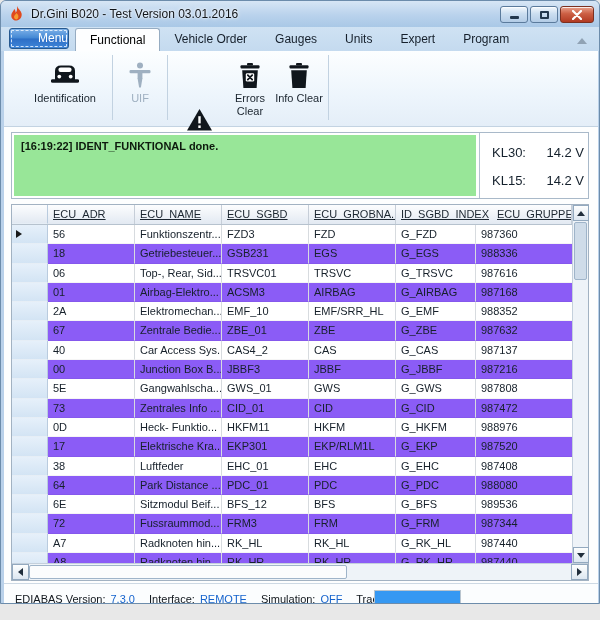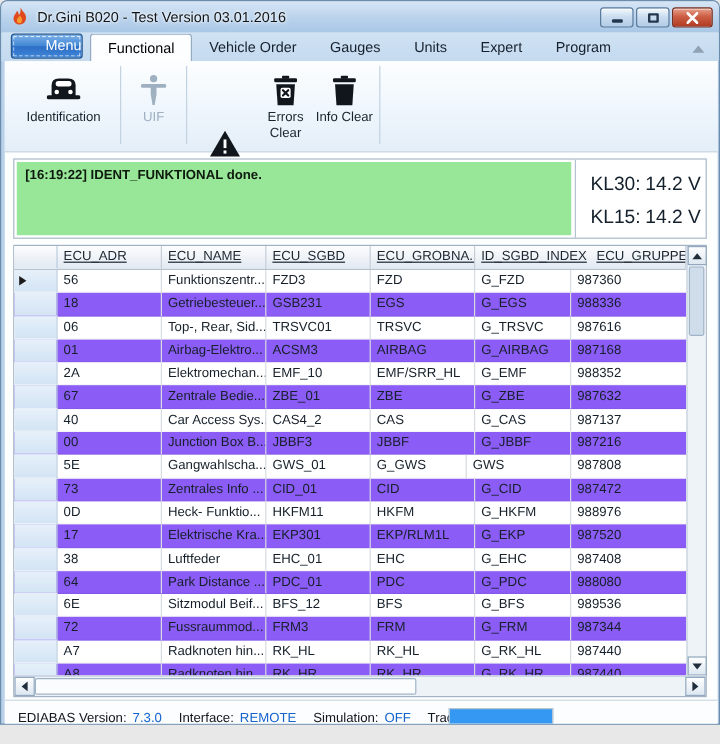--- a/index.html
+++ b/index.html
@@ -39,36 +39,36 @@
   .chevron { margin-left:auto; margin-right:14px; margin-bottom:7px; width:0; height:0;
              border-left:5px solid transparent; border-right:5px solid transparent;
              border-bottom:6px solid #90a2b4; }
 
   
   .content { position:absolute; left:3px; top:50px; width:594px; height:562px; background:#fdfefe; }
 
   
   .toolbar { position:absolute; left:0; top:0; width:594px; height:76px;
              background:linear-gradient(#fcfeff,#edf5fc 60%,#e4eef8);
-             border-bottom:1px solid #c3d3e2; display:flex; align-items:stretch; padding-left:7px; }
+             border-bottom:1px solid #c3d3e2; display:flex; align-items:stretch; padding-left:19px; }
   .tbtn { display:flex; flex-direction:column; align-items:center; padding-top:9px; }
   .tbtn .ticon { height:30px; display:flex; align-items:center; justify-content:center; }
   .tbtn .tlabel { font-size:11px; color:#1a242e; text-align:center; line-height:13px; margin-top:2px; }
   .tbtn.disabled .tlabel { color:#9fb0c1; }
   .w84{width:84px;} .w44{width:44px;} .w52{width:52px;margin-top:48px;} .w50{width:50px;} .w48{width:48px;}
   .tsep { width:1px; background:#c2d2e1; margin:4px 5px 6px 5px; }
 
   
   .statuspanel { position:absolute; left:7px; top:81px; width:578px; height:67px;
                  border:1px solid #a9b9c9; background:#fff; }
   .greenbox { position:absolute; left:2px; top:2px; width:462px; height:61px;
               background:#98e698; font-size:11px; font-weight:600; color:#0d1a0d;
               padding:5px 7px; }
   .klsep { position:absolute; left:467px; top:0; width:1px; height:65px; background:#b4c2d0; }
-  .klpanel { position:absolute; left:468px; top:0; width:108px; height:65px; font-size:16px; color:#14202c; }
+  .klpanel { position:absolute; left:468px; top:0; width:108px; height:65px; font-size:13px; color:#14202c; }
   .klrow { position:absolute; left:12px; width:92px; display:flex; justify-content:space-between; }
   .klrow.r1 { top:12px; } .klrow.r2 { top:40px; }
 
   
   .gridpanel { position:absolute; left:7px; top:153px; width:578px; height:377px;
                border:1px solid #a2b2c2; background:#fff; }
   .gridhead { position:absolute; left:0; top:0; width:560px; height:20px; display:flex;
               background:linear-gradient(#fcfdfe,#eef2f7 55%,#e2e9f2);
               border-bottom:1px solid #b6c2ce; }
   .th { font-size:11px; color:#1c2630; line-height:19px; padding-left:5px;
@@ -321,22 +321,22 @@
     <div class="cell c4">JBBF</div>
     <div class="cell c5">G_JBBF</div>
     <div class="cell c6">987216</div>
   </div>
 
   <div class="tr">
     <div class="cellh"></div>
     <div class="cell c1">5E</div>
     <div class="cell c2">Gangwahlscha...</div>
     <div class="cell c3">GWS_01</div>
+    <div class="cell c4">GWS</div>
     <div class="cell c5">G_GWS</div>
-    <div class="cell c4">GWS</div>
     <div class="cell c6">987808</div>
   </div>
 
   <div class="tr alt">
     <div class="cellh"></div>
     <div class="cell c1">73</div>
     <div class="cell c2">Zentrales Info ...</div>
     <div class="cell c3">CID_01</div>
     <div class="cell c4">CID</div>
     <div class="cell c5">G_CID</div>

